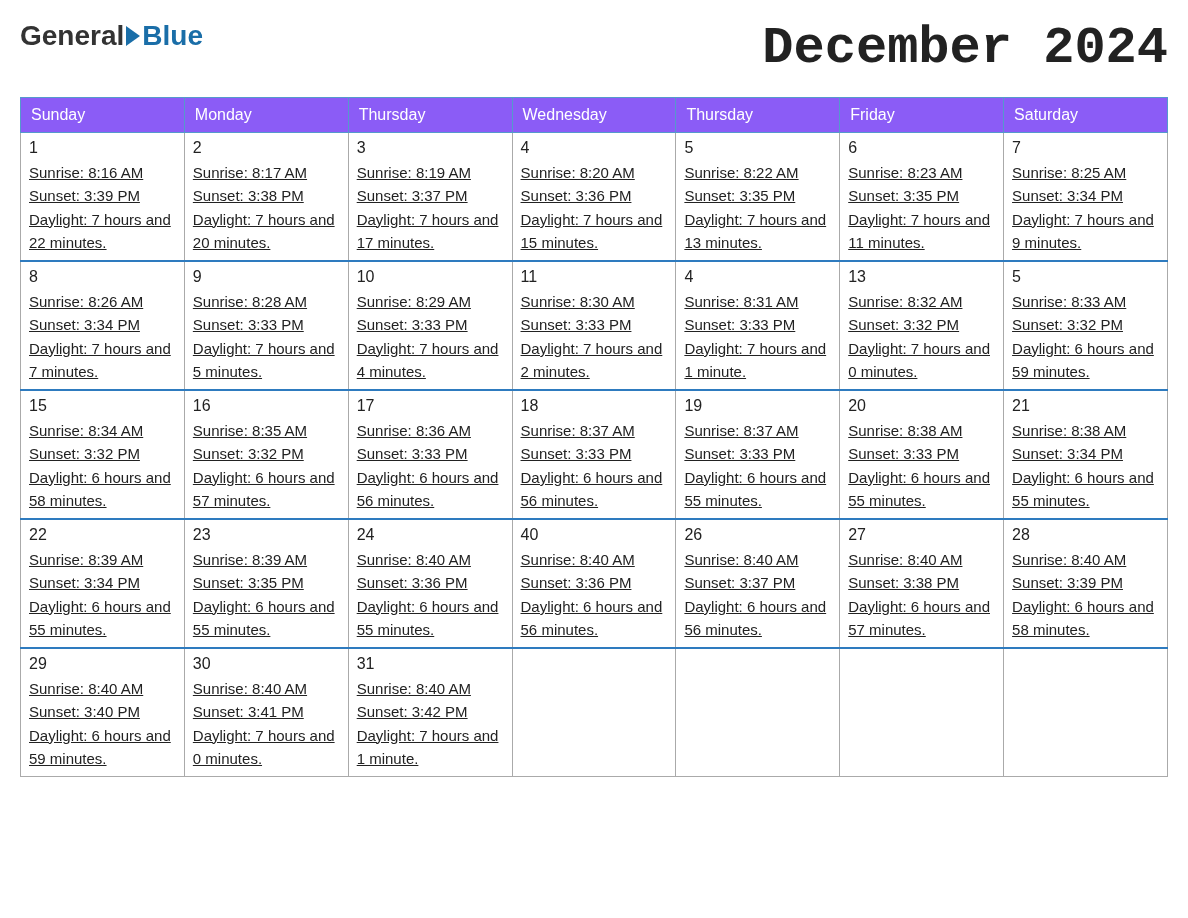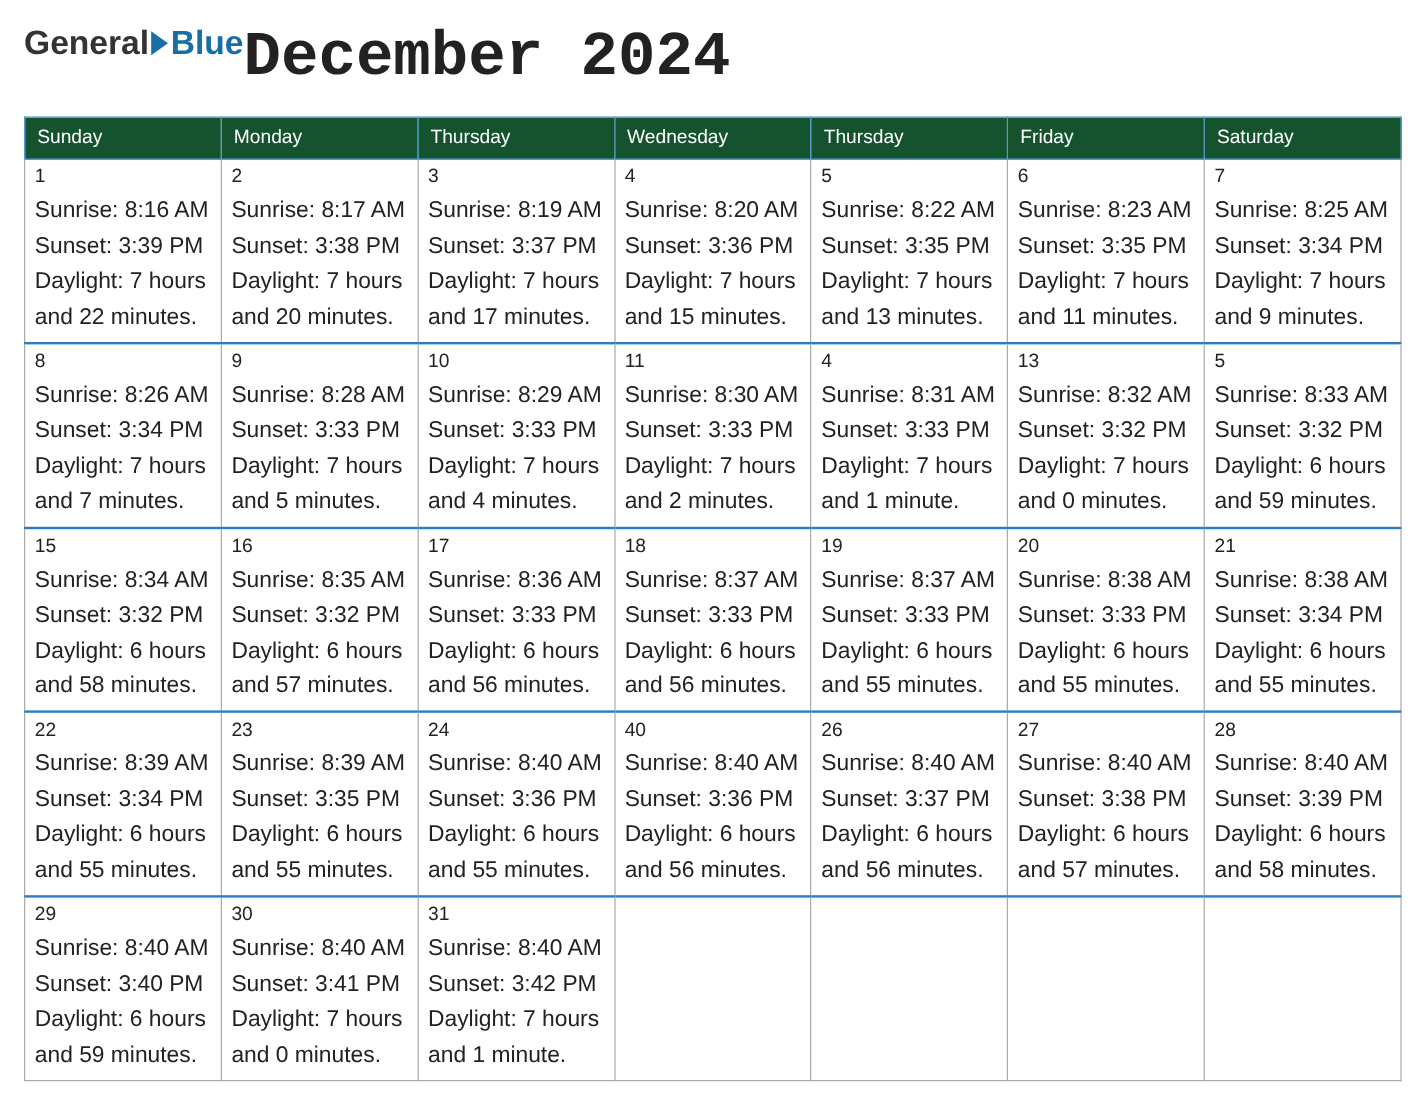--- a/index.html
+++ b/index.html
@@ -5,21 +5,21 @@
     * { box-sizing: border-box; margin: 0; padding: 0; }
     body {
       font-family: Arial, sans-serif;
       background: #fff;
       padding: 20px;
       width: 1188px;
       min-height: 918px;
     }
     .header {
       display: flex;
-      justify-content: flex-start;
+      justify-content: space-between;
       align-items: flex-start;
       margin-bottom: 20px;
     }
     .logo {
       display: flex;
       flex-direction: column;
       align-items: flex-start;
     }
     .logo-text {
       display: flex;
@@ -56,21 +56,21 @@
       font-size: 24px;
       color: #444;
       margin-top: 4px;
     }
     .calendar {
       width: 100%;
       border-collapse: collapse;
       border: 1px solid #888;
     }
     .calendar th {
-      background-color: #14532d;
+      background-color: #8b5cf6;
       color: #fff;
       font-size: 16px;
       font-weight: normal;
       padding: 8px 10px;
       text-align: left;
       border: 1px solid #5599cc;
     }
     .calendar td {
       border: 1px solid #aaa;
       vertical-align: top;
@@ -82,23 +82,24 @@
     .calendar tr:not(.header-row) td {
       height: 110px;
     }
     .day-number {
       font-size: 16px;
       font-weight: normal;
       margin-bottom: 4px;
       display: block;
     }
     .day-info {
-      font-size: 19px;
+      font-size: 15px;
       line-height: 1.55;
       color: #222;
+      text-decoration: underline;
     }
     .empty-cell {
       background: #fff;
     }
     .row-border-top td {
       border-top: 2px solid #2e7bbf;
     }
   </style>
 </head>
 <body>

